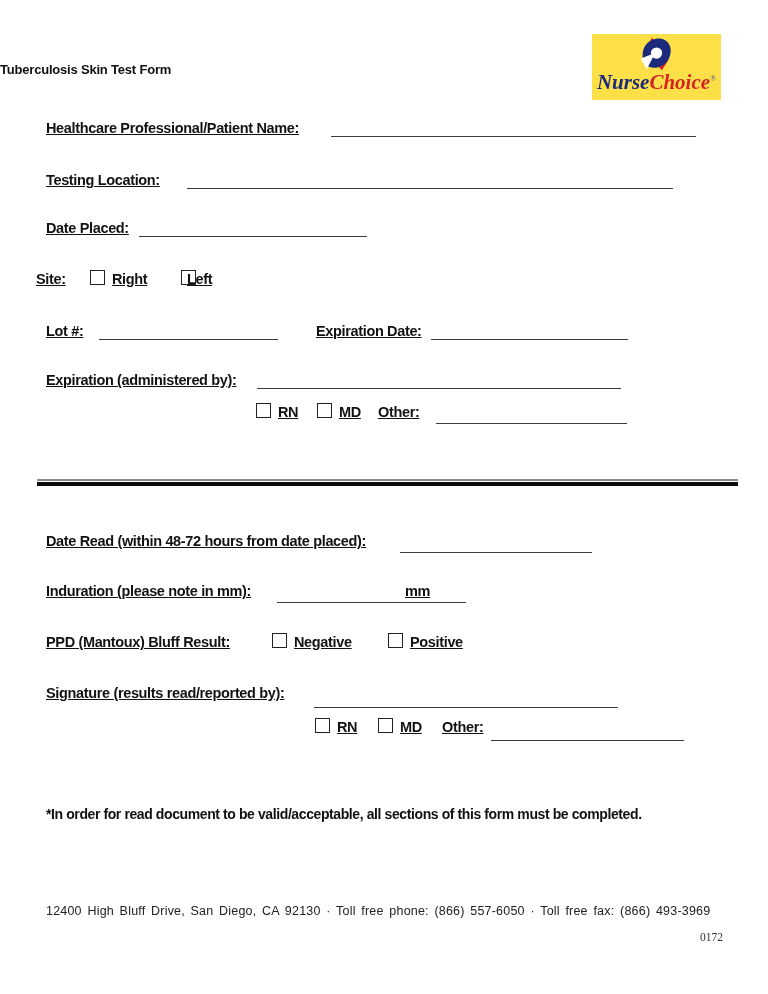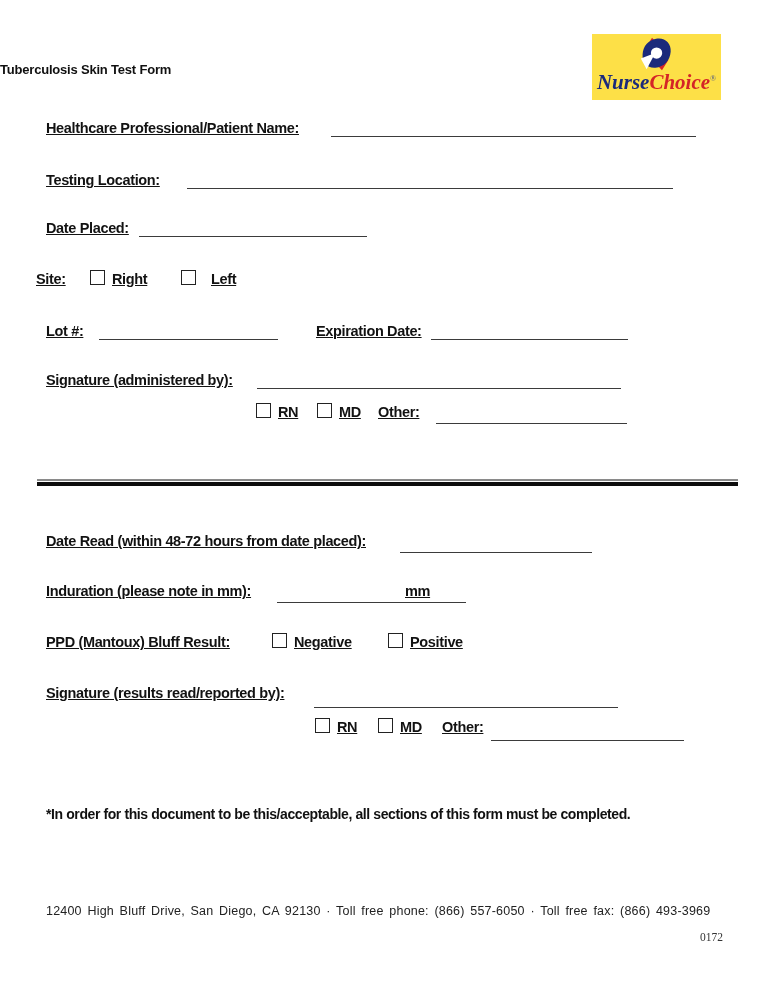--- a/index.html
+++ b/index.html
@@ -75,28 +75,28 @@
 <span class="lbl" style="left:46px;top:172px">Testing Location:</span>
 <div class="line" style="left:187px;top:188px;width:486px"></div>
 
 <span class="lbl" style="left:46px;top:220px">Date Placed:</span>
 <div class="line" style="left:139px;top:236px;width:228px"></div>
 
 <span class="lbl" style="left:36px;top:271px">Site:</span>
 <span class="cb" style="left:90px;top:270px"></span>
 <span class="lbl" style="left:112px;top:271px">Right</span>
 <span class="cb" style="left:181px;top:270px"></span>
-<span class="lbl" style="left:211px;top:271px">Left</span>
+<span class="lbl" style="left:187px;top:271px">Left</span>
 
 <span class="lbl" style="left:46px;top:323px">Lot #:</span>
 <div class="line" style="left:99px;top:339px;width:179px"></div>
 <span class="lbl" style="left:316px;top:323px">Expiration Date:</span>
 <div class="line" style="left:431px;top:339px;width:197px"></div>
 
-<span class="lbl" style="left:46px;top:372px">Signature (administered by):</span>
+<span class="lbl" style="left:46px;top:372px">Expiration (administered by):</span>
 <div class="line" style="left:257px;top:388px;width:364px"></div>
 
 <span class="cb" style="left:256px;top:403px"></span>
 <span class="lbl" style="left:278px;top:404px">RN</span>
 <span class="cb" style="left:317px;top:403px"></span>
 <span class="lbl" style="left:339px;top:404px">MD</span>
 <span class="lbl" style="left:378px;top:404px">Other:</span>
 <div class="line" style="left:436px;top:423px;width:191px"></div>
 
 <div class="abs" style="left:37px;top:479px;width:701px;height:8px">
@@ -120,16 +120,16 @@
 <span class="lbl" style="left:46px;top:685px">Signature (results read/reported by):</span>
 <div class="line" style="left:314px;top:707px;width:304px"></div>
 
 <span class="cb" style="left:315px;top:718px"></span>
 <span class="lbl" style="left:337px;top:719px">RN</span>
 <span class="cb" style="left:378px;top:718px"></span>
 <span class="lbl" style="left:400px;top:719px">MD</span>
 <span class="lbl" style="left:442px;top:719px">Other:</span>
 <div class="line" style="left:491px;top:740px;width:193px"></div>
 
-<div class="note">*In order for this document to be this/acceptable, all sections of this form must be completed.</div>
+<div class="note">*In order for read document to be valid/acceptable, all sections of this form must be completed.</div>
 
 <div class="footer">12400 High Bluff Drive, San Diego, CA  92130   ·   Toll free phone: (866) 557-6050   ·   Toll free fax: (866) 493-3969</div>
 <div class="formcode">0172</div>
 
 </body></html>

